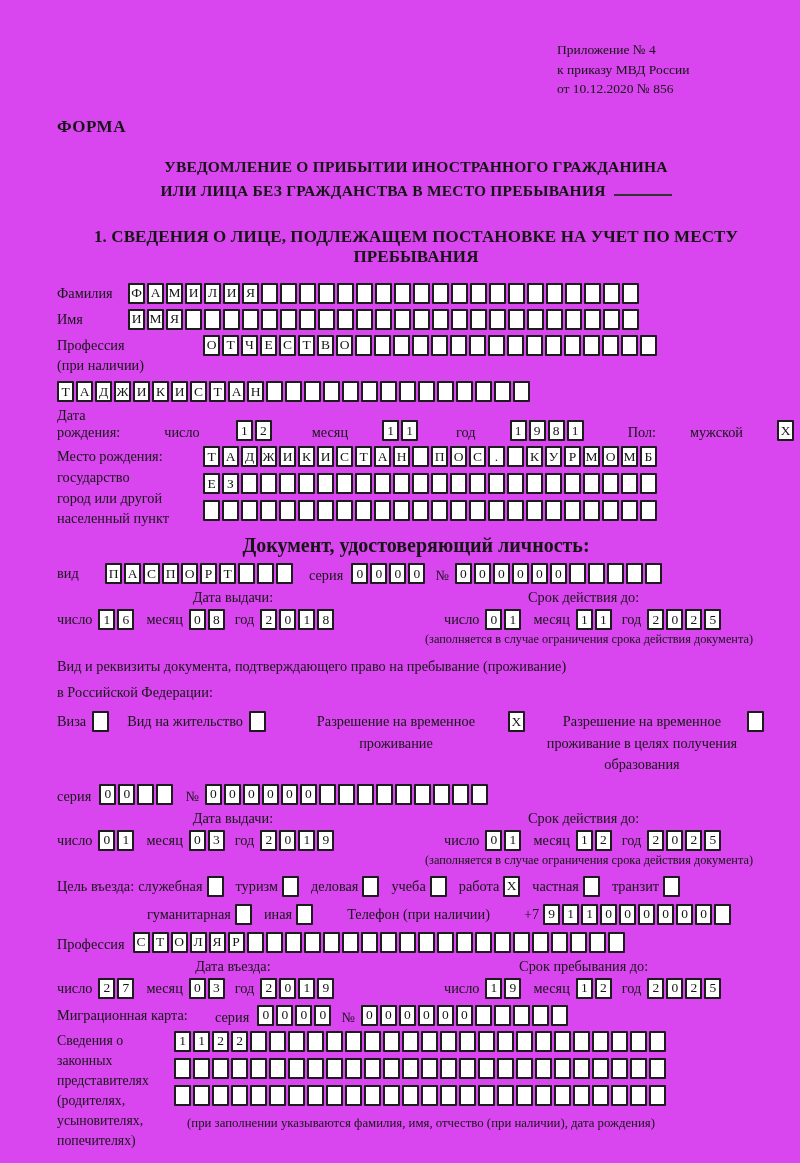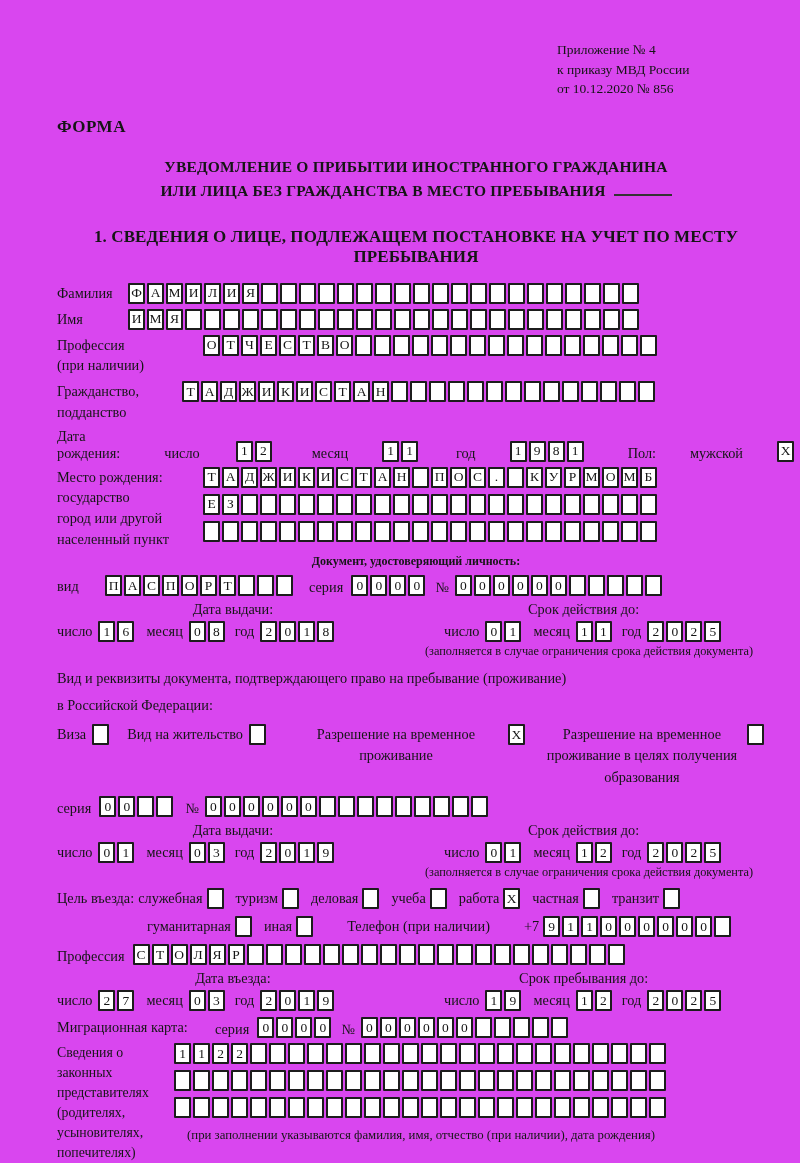--- a/index.html
+++ b/index.html
@@ -27,21 +27,21 @@
     margin-right:2px; display:flex; align-items:center; justify-content:center;
     font-size:13.5px; line-height:1; background:#fff;
   }
   .stack { display:flex; flex-direction:column; }
   .stack .cells { margin-bottom:6px; }
   .lblcol { flex:none; line-height:1.45; }
   .w71{width:71px;flex:none} .w125{width:125px;flex:none} .w146{width:146px;flex:none}
   .w48{width:48px;flex:none} .w95{width:95px;flex:none} .w136{width:136px;flex:none}
   .mr6{margin-right:6px} .mr8{margin-right:8px} .ml8{margin-left:8px} .ml10{margin-left:10px}
   .ml14{margin-left:14px} .ml16{margin-left:16px} .ml22{margin-left:22px} .ml30{margin-left:30px}
-  .doc-head { text-align:center; font-weight:bold; font-size:12px; margin:4px 0 6px; }
+  .doc-head { text-align:center; font-weight:bold; font-size:20px; margin:4px 0 6px; }
   
   .dp { display:flex; align-items:flex-start; margin-bottom:2px; }
   .dp .col { display:flex; flex-direction:column; }
   .dp .col1 { width:352px; }
   .dp .col2 { margin-left:35px; }
   .dp .h { text-align:center; margin-bottom:3px; }
   .dp .r { display:flex; align-items:center; }
   .note { font-size:12.3px; text-align:right; margin:1px 22px 8px 0; }
   .intro { margin:4px 0 2px; line-height:1.55; }
   
@@ -171,24 +171,20 @@
           <span class="cell"></span>
           <span class="cell"></span>
           <span class="cell"></span>
           <span class="cell"></span>
           <span class="cell"></span>
           <span class="cell"></span>
         </span>
     </div>
 
     <div class="row row-top">
-      <span class="lblcol w125">
-        <span>Гражданство,</span><br>
-        <span>подданство</span>
-      </span>
       <span class="cells">
           <span class="cell">Т</span>
           <span class="cell">А</span>
           <span class="cell">Д</span>
           <span class="cell">Ж</span>
           <span class="cell">И</span>
           <span class="cell">К</span>
           <span class="cell">И</span>
           <span class="cell">С</span>
           <span class="cell">Т</span>

